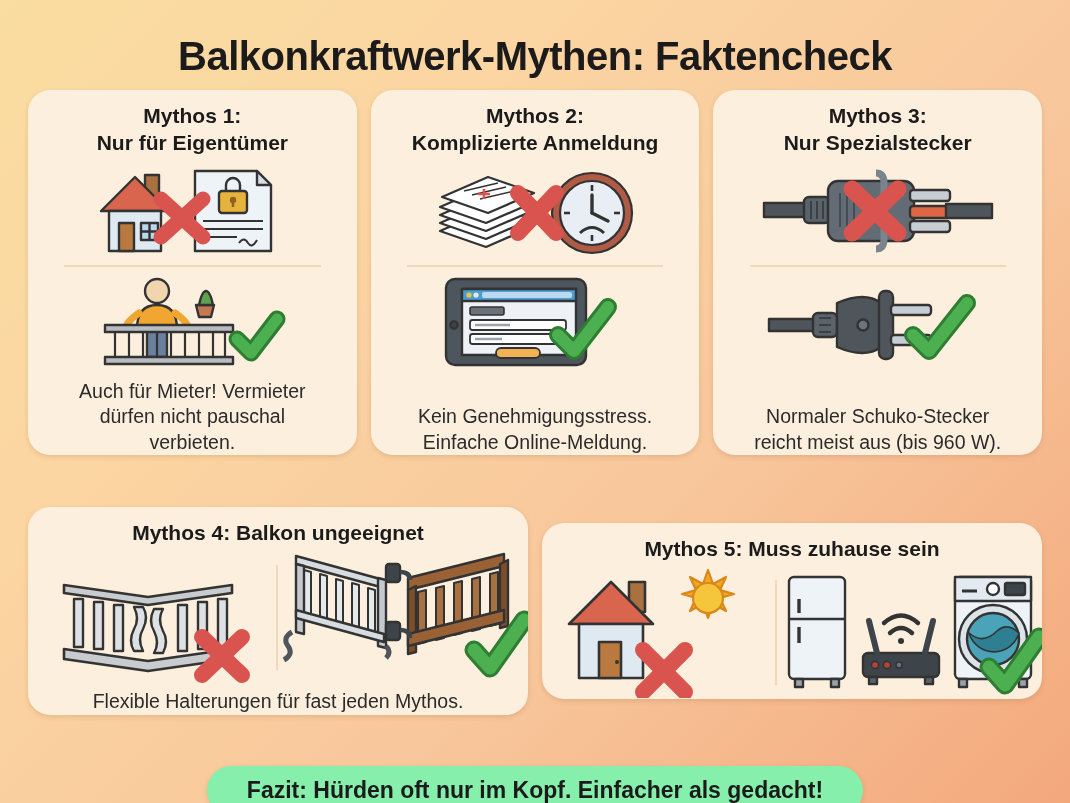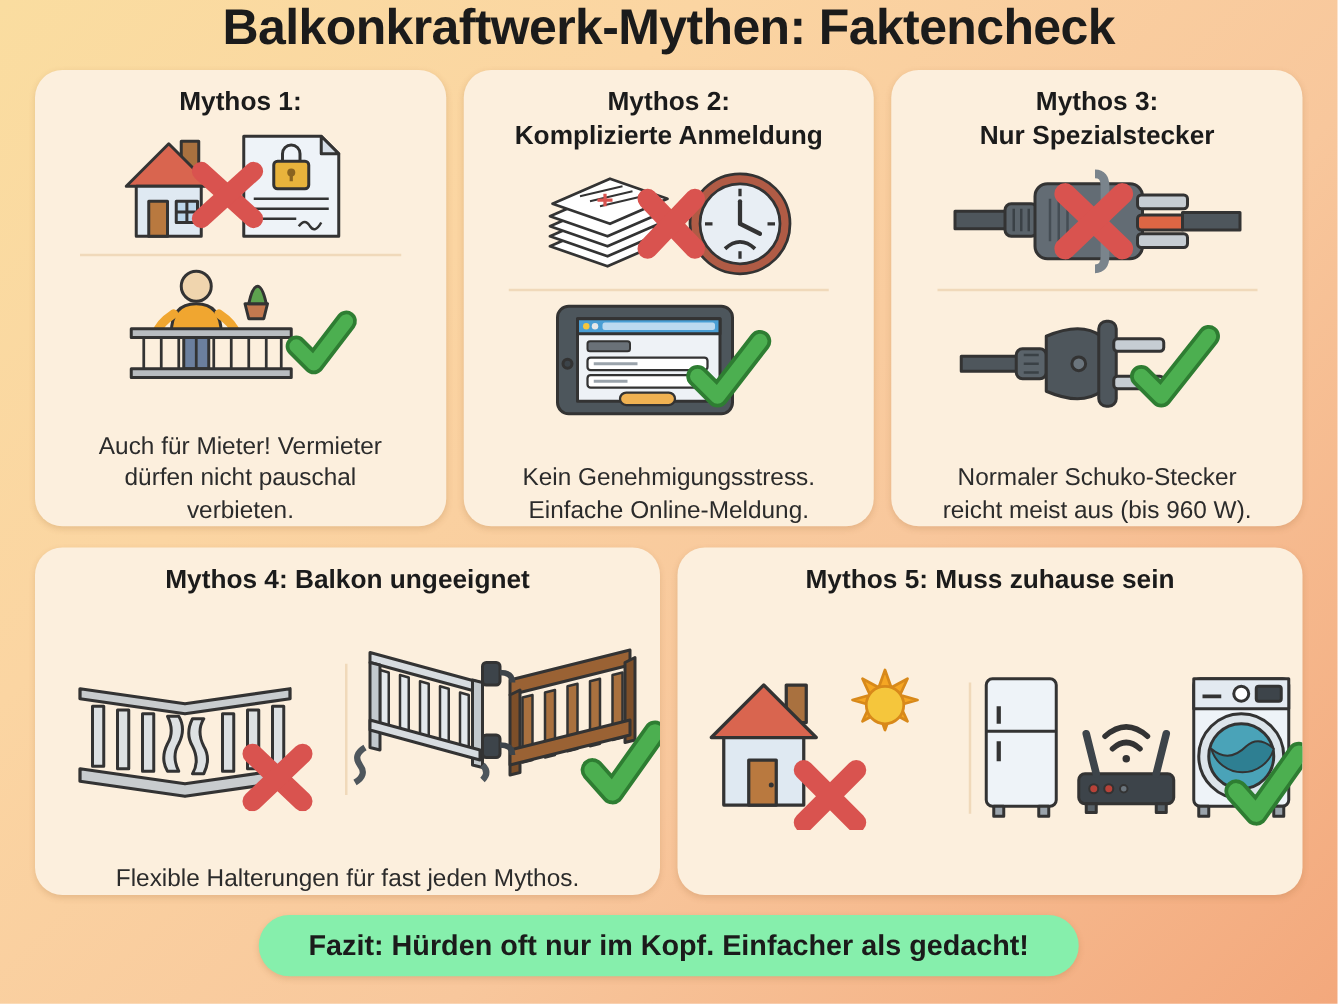--- a/index.html
+++ b/index.html
@@ -19,20 +19,21 @@
     padding: 0 28px;
   }
 
   
   .title {
     text-align: center;
     font-size: 40px;
     font-weight: bold;
     color: #1b1b1b;
     letter-spacing: -0.5px;
+    padding-top: 34px;
     padding-bottom: 12px;
     line-height: 1.1;
   }
 
   
   .card {
     background: #fcefdd;
     border-radius: 22px;
     box-shadow: 0 2px 5px rgba(150,95,45,0.20);
     position: relative;
@@ -84,20 +85,21 @@
     background: #f0d9ba;
     margin: 4px auto;
   }
 
   
   .row-bottom {
     display: flex;
     gap: 14px;
     height: 278px;
     margin-top: 17px;
+    align-items: center;
   }
   .card-4 { flex: 0 0 500px; display: flex; flex-direction: column; }
   .card-5 { flex: 1 1 auto; display: flex; flex-direction: column; }
 
   .split-art {
     flex: 1 1 auto;
     display: flex;
     align-items: center;
     justify-content: center;
   }
@@ -139,20 +141,21 @@
 
 <div class="page">
 
   <div class="title">Balkonkraftwerk-Mythen: Faktencheck</div>
 
   <div class="row-top">
 
     <div class="card">
       <div class="card-title">
         <div>Mythos 1:</div>
+        <div>Nur für Eigentümer</div>
       </div>
       <div class="stack-area">
         <div class="myth-art">
           <svg width="210" height="100" viewBox="0 0 210 100">
             <g stroke="#333" stroke-width="2.4" stroke-linejoin="round">
               <rect x="58" y="14" width="14" height="26" fill="#a9713f"></rect>
               <path d="M14 50 L48 16 L82 50 Z" fill="#d9654f"></path>
               <path d="M22 50 h52 v40 h-52 Z" fill="#dfe9f2"></path>
               <rect x="32" y="62" width="15" height="28" fill="#b9793f"></rect>
               <rect x="54" y="62" width="17" height="17" fill="#bcd6ea"></rect>

